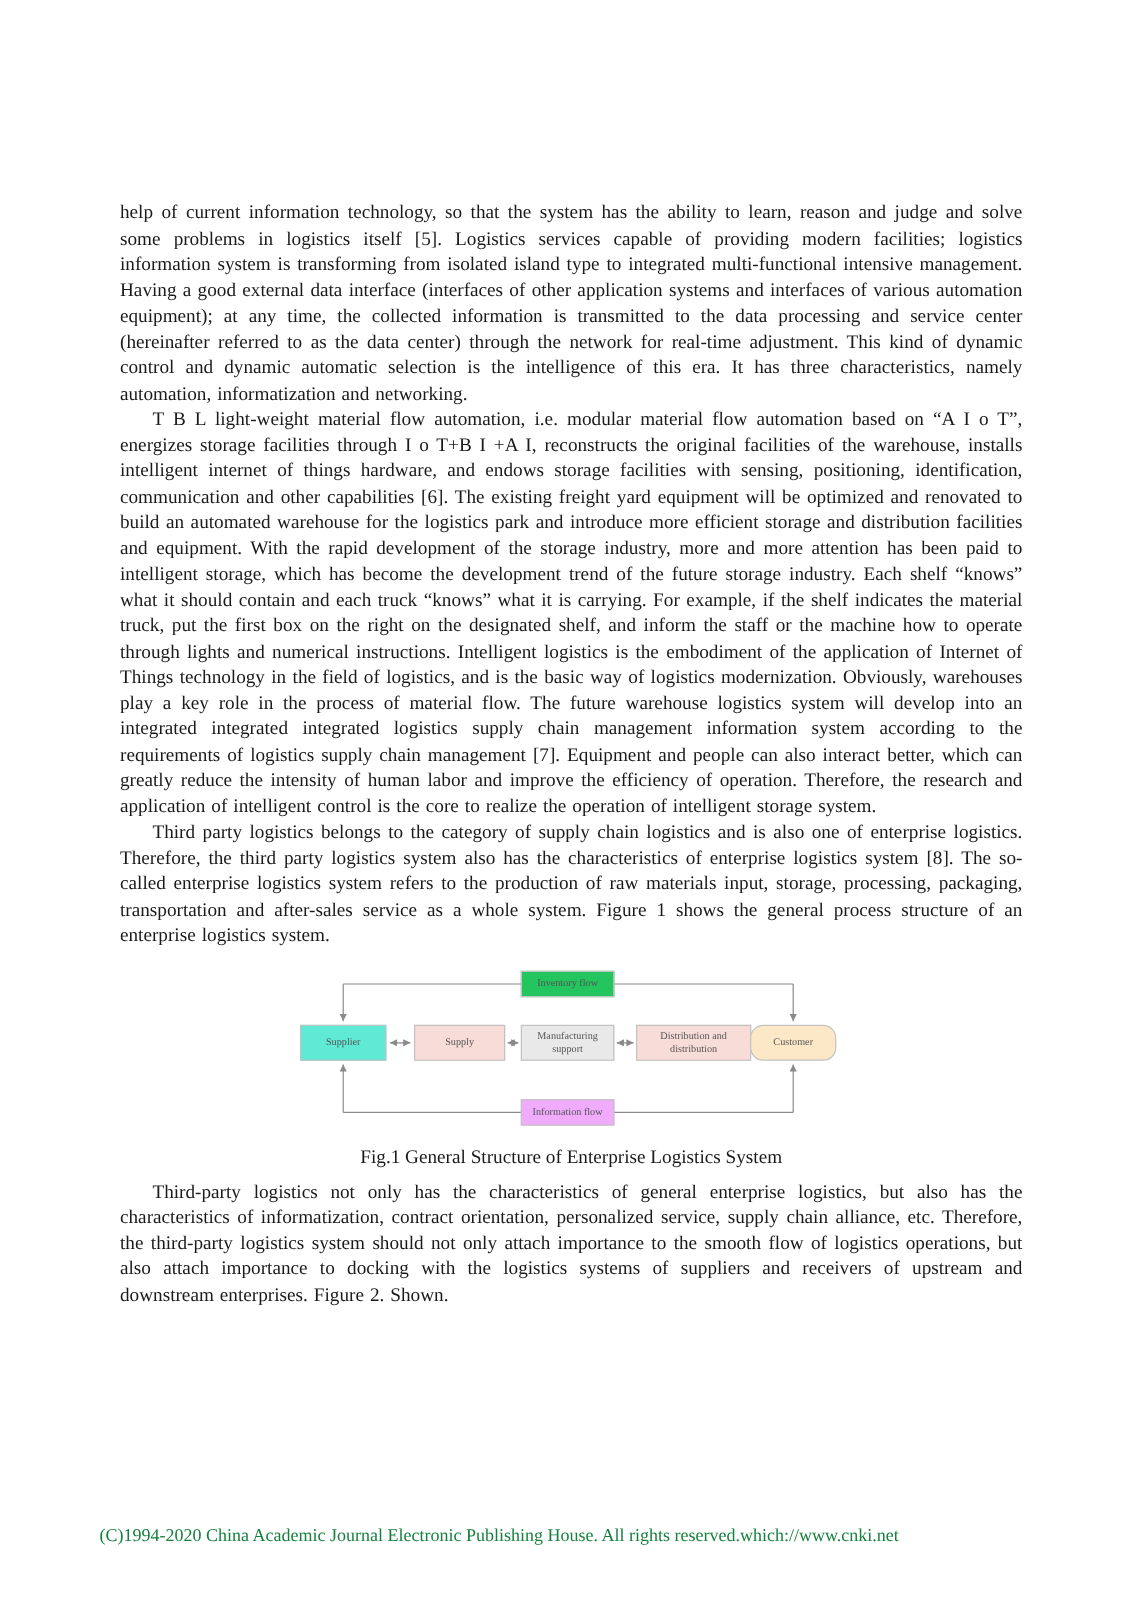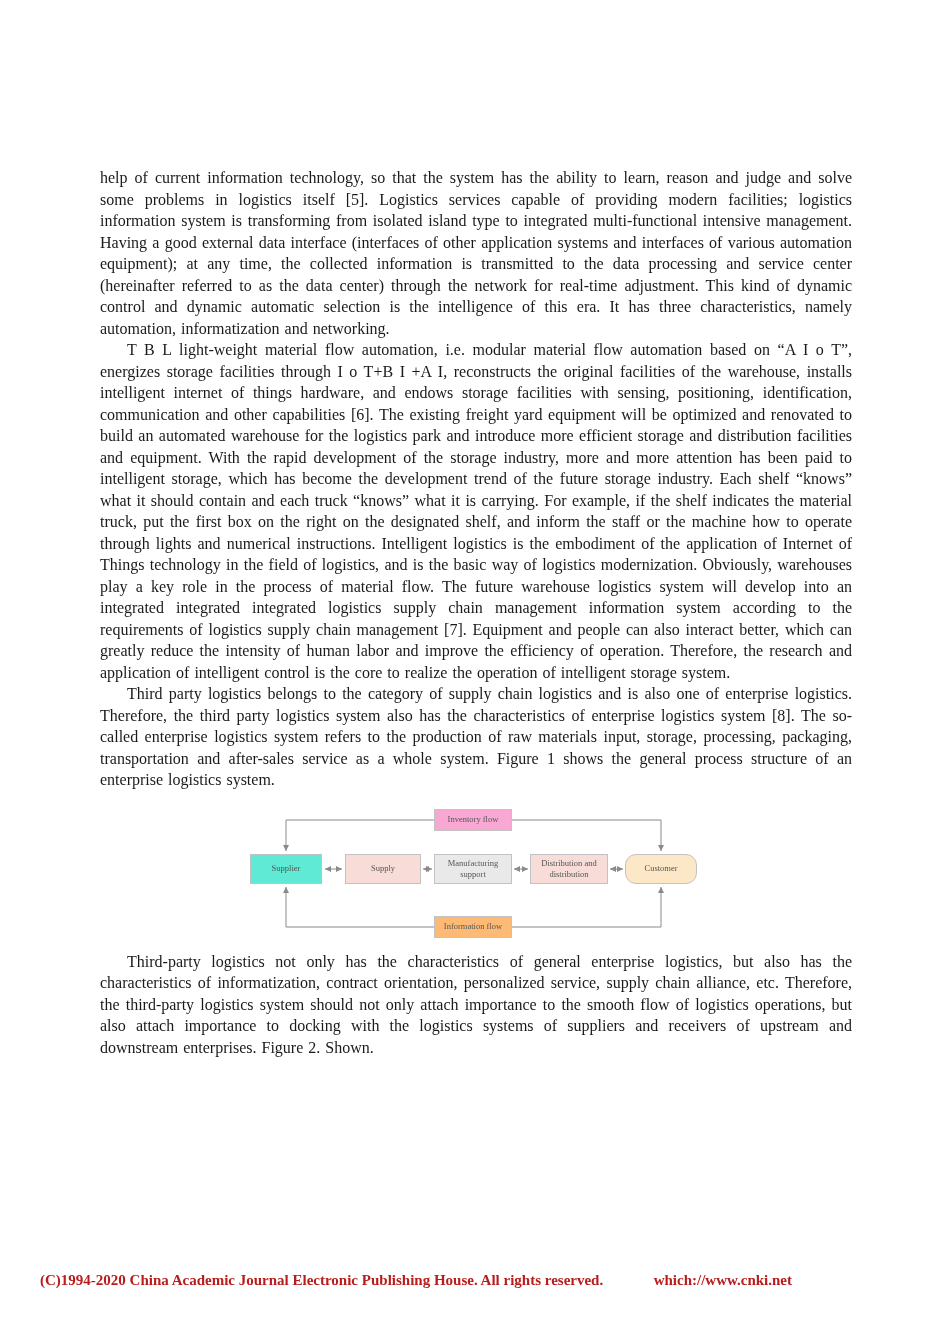--- a/index.html
+++ b/index.html
@@ -56,39 +56,38 @@
     font-size: 8.5px;
     line-height: 1.2;
     color: #555;
     border: 1px solid #c2c2c2;
     padding: 1px 2px;
   }
   .n-inventory   { left: 188px; top: 2px;   width: 78px; height: 22px; }
   .n-supplier    { left: 4px;   top: 47px;  width: 72px; height: 30px; }
   .n-supply      { left: 99px;  top: 47px;  width: 76px; height: 30px; }
   .n-manuf       { left: 188px; top: 47px;  width: 78px; height: 30px; }
-  .n-distrib     { left: 284px; top: 47px;  width: 78px; height: 30px; }
+  .n-distrib     { left: 284px; top: 47px;  width: 96px; height: 30px; }
   .n-customer    { left: 379px; top: 47px;  width: 72px; height: 30px; border-radius: 11px; }
   .n-information { left: 188px; top: 109px; width: 78px; height: 22px; }
   .figure-caption {
     margin-top: 14px;
     font-size: 16px;
     text-align: center;
   }
   .after-figure { margin-top: 9px; }
   .footer {
     position: absolute;
     left: 40px;
     right: 160px;
     top: 1272px;
     display: flex;
-    justify-content: space-between;
+    justify-content: center;
     font-size: 15px;
-    color: #b91c1c;
-    font-weight: bold;
+    color: #15803d;
   }
 </style>
 </head>
 <body>
 
 <div class="page">
   <div class="content">
 
     <p class="para">help of current information technology, so that the system has the ability to learn, reason and judge and solve some problems in logistics itself [5]. Logistics services capable of providing modern facilities; logistics information system is transforming from isolated island type to integrated multi-functional intensive management. Having a good external data interface (interfaces of other application systems and interfaces of various automation equipment); at any time, the collected information is transmitted to the data processing and service center (hereinafter referred to as the data center) through the network for real-time adjustment. This kind of dynamic control and dynamic automatic selection is the intelligence of this era. It has three characteristics, namely automation, informatization and networking.</p>
 
@@ -118,29 +117,30 @@
             <line x1="40" y1="120" x2="40" y2="80" marker-end="url(#arrE)"></line>
             <line x1="415" y1="120" x2="415" y2="80" marker-end="url(#arrE)"></line>
 
             <line x1="79" y1="62" x2="96" y2="62" marker-start="url(#arrS)" marker-end="url(#arrE)"></line>
             <line x1="177" y1="62" x2="186" y2="62" marker-start="url(#arrS)" marker-end="url(#arrE)"></line>
             <line x1="268" y1="62" x2="282" y2="62" marker-start="url(#arrS)" marker-end="url(#arrE)"></line>
             <line x1="364" y1="62" x2="377" y2="62" marker-start="url(#arrS)" marker-end="url(#arrE)"></line>
           </g>
         </svg>
 
-        <div class="node n-inventory" style="background: #f9a8d4;">Inventory flow</div>
+        <div class="node n-inventory" style="background: #22c55e;">Inventory flow</div>
         <div class="node n-supplier" style="background: #5eead4;">Supplier</div>
         <div class="node n-supply" style="background: rgb(248, 220, 216);">Supply</div>
         <div class="node n-manuf" style="background: rgb(233, 233, 233);">Manufacturing support</div>
         <div class="node n-distrib" style="background: rgb(248, 220, 216);">Distribution and distribution</div>
         <div class="node n-customer" style="background: rgb(252, 232, 198);">Customer</div>
-        <div class="node n-information" style="background: #fdba74;">Information flow</div>
+        <div class="node n-information" style="background: #f0abfc;">Information flow</div>
       </div>
 
+      <div class="figure-caption">Fig.1 General Structure of Enterprise Logistics System</div>
     </div>
 
     <p class="para indent after-figure">Third-party logistics not only has the characteristics of general enterprise logistics, but also has the characteristics of informatization, contract orientation, personalized service, supply chain alliance, etc. Therefore, the third-party logistics system should not only attach importance to the smooth flow of logistics operations, but also attach importance to docking with the logistics systems of suppliers and receivers of upstream and downstream enterprises. Figure 2. Shown.</p>
 
   </div>
 
   <div class="footer">
     <span>(C)1994-2020 China Academic Journal Electronic Publishing House. All rights reserved.</span>
     <span>which://www.cnki.net</span>
   </div>

